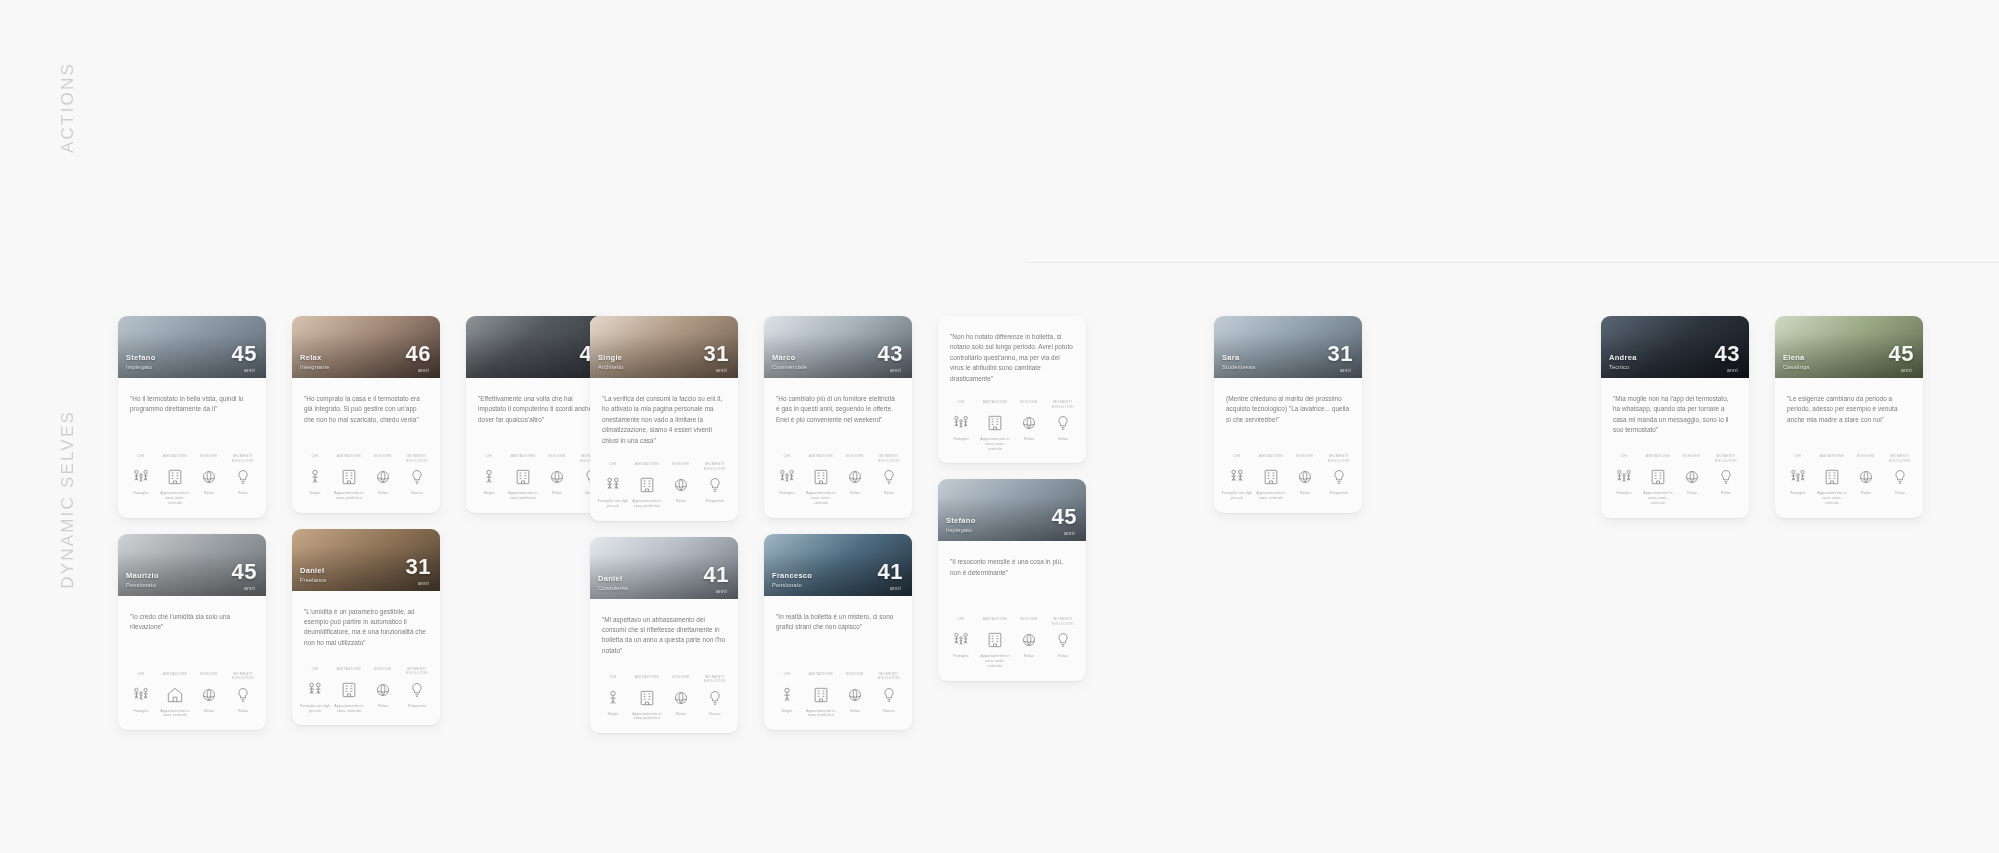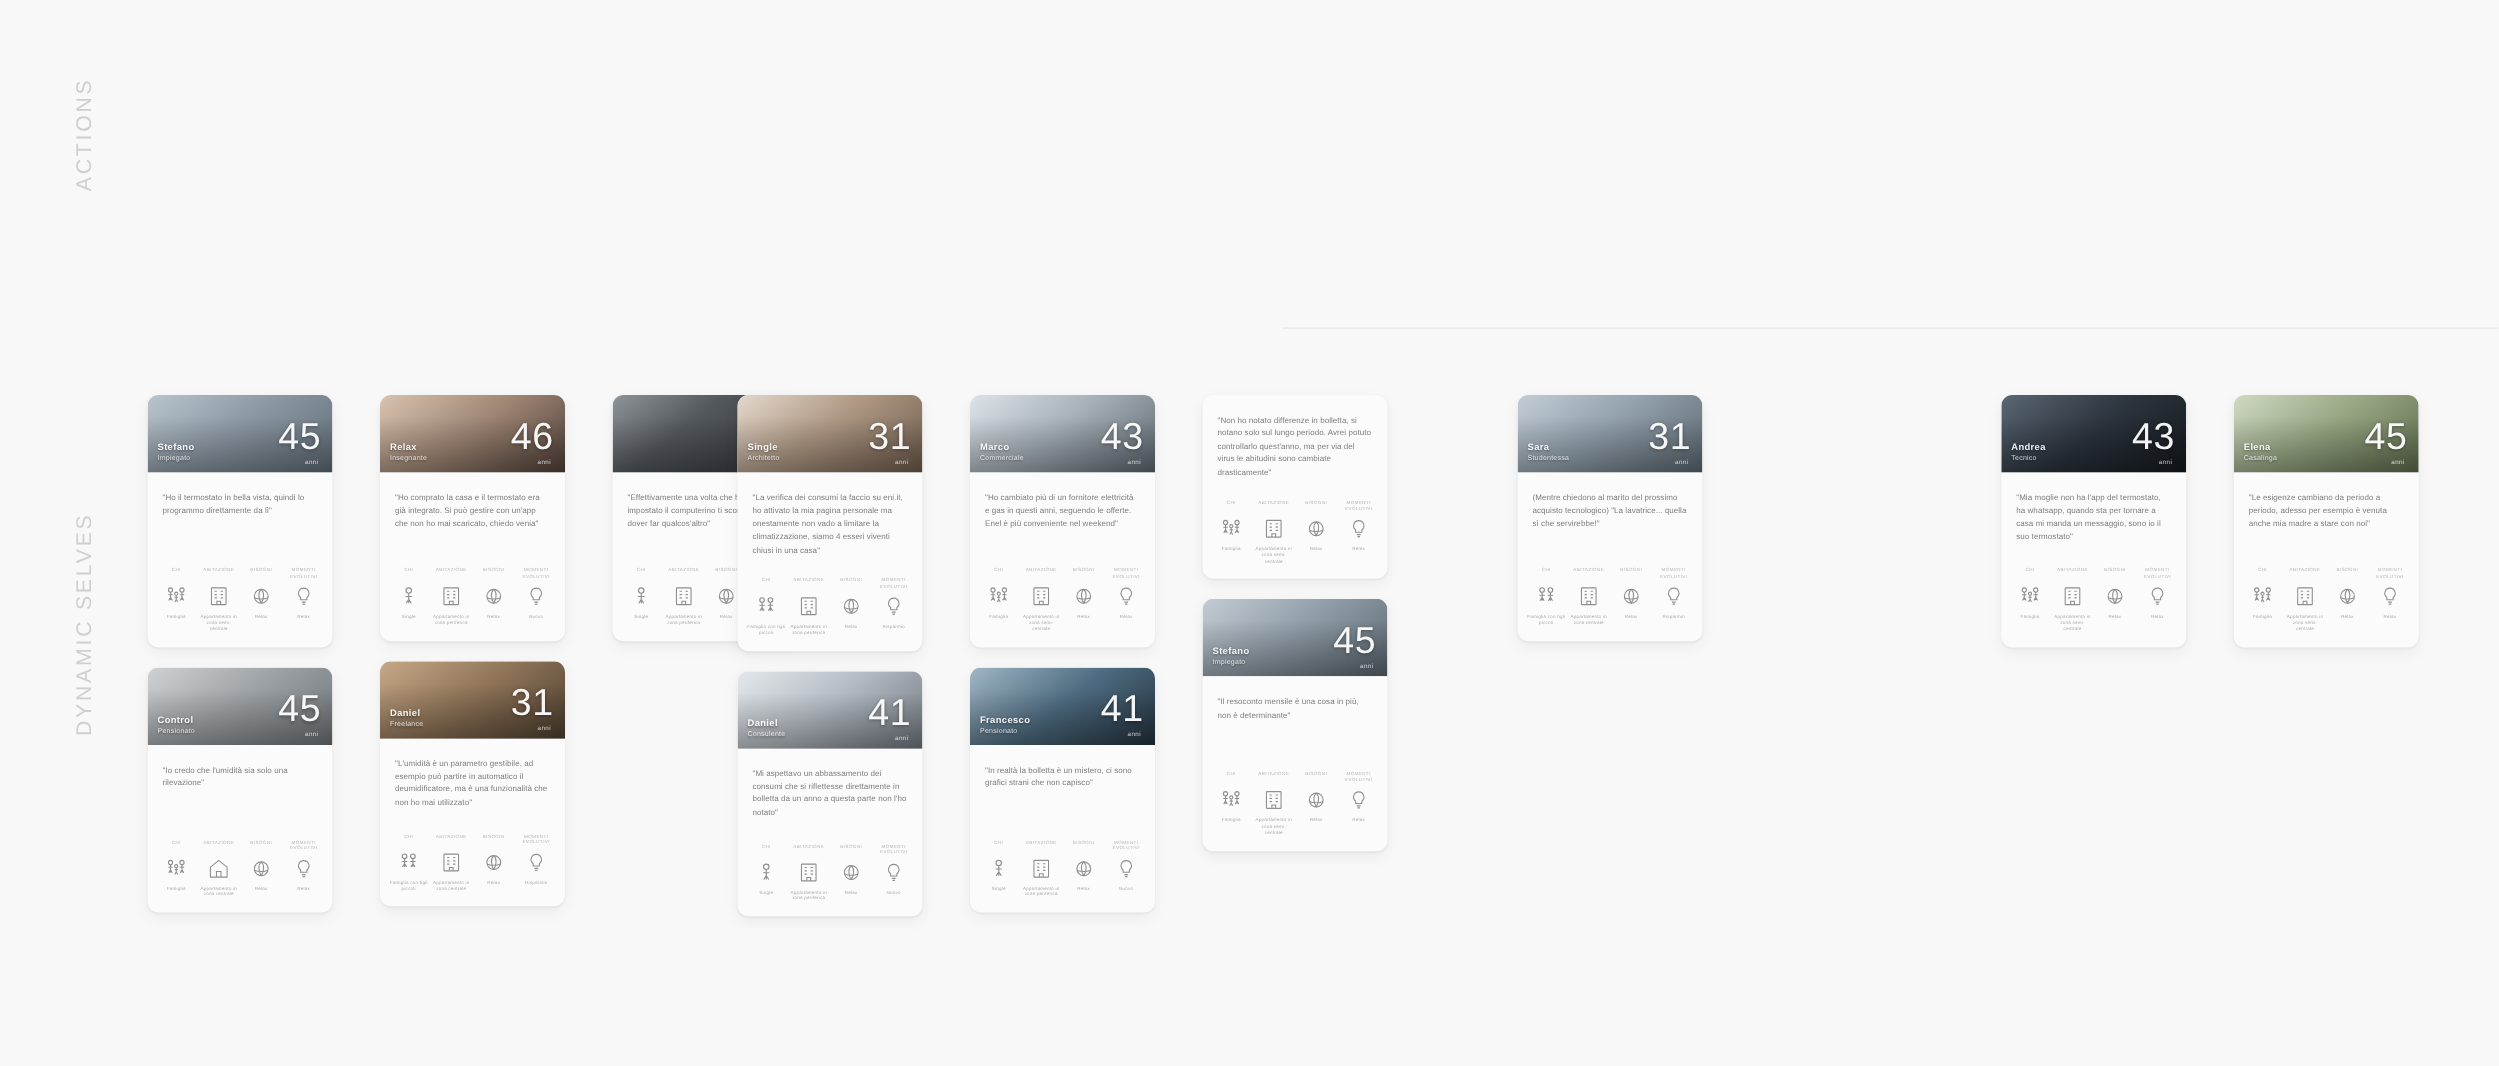--- a/index.html
+++ b/index.html
@@ -67,21 +67,21 @@
     width: 973px; height: 1px;
     background: #e6e6e6;
   }
 
   
   .selves {
     position: absolute;
     top: 316px; left: 0;
     width: 1999px; height: 510px;
   }
-  .col { position: absolute; top: 0; display: flex; gap: 38px; }
+  .col { position: absolute; top: 0; display: flex; gap: 26px; }
   #col-0 { left: 118px; }
   #col-1 { left: 590px; }
   #col-2 { left: 1214px; }
   #col-3 { left: 1601px; justify-content: center; }
 
   .stack { display: flex; flex-direction: column; gap: 16px; }
 
   .persona-card {
     width: 148px;
     background: #fbfbfb;
@@ -113,21 +113,21 @@
   .photo .role {
     position: absolute; left: 8px; bottom: 7px;
     color: rgba(255,255,255,.8);
     font-size: 5.6px; letter-spacing: .2px; line-height: 1.25;
     max-width: 78px;
     text-shadow: 0 1px 2px rgba(0,0,0,.4);
   }
   .photo .age {
     position: absolute; right: 9px; bottom: 13px;
     color: rgba(255,255,255,.95);
-    font-size: 30px; font-weight: 400; line-height: 1;
+    font-size: 22px; font-weight: 700; line-height: 1;
     letter-spacing: .5px;
     text-shadow: 0 1px 3px rgba(0,0,0,.35);
   }
   .photo .age-unit {
     position: absolute; right: 11px; bottom: 5px;
     color: rgba(255,255,255,.75);
     font-size: 5px; letter-spacing: .4px;
   }
 
   
@@ -259,21 +259,21 @@
                   </svg>
                 </div>
                 <div class="cap">Relax</div>
               </div>
             </div>
           </div>
           <div class="persona-card">
             <div class="photo">
               <div class="bg ph-rad"></div>
               <div class="shade"></div>
-              <div class="name">Control</div>
+              <div class="name">Maurizio</div>
               <div class="role">Pensionato</div>
               <div class="age">45</div>
               <div class="age-unit">anni</div>
             </div>
             <div class="quote">"Io credo che l'umidità sia solo una rilevazione"</div>
             <div class="attrs">
               <div class="attr">
                 <div class="head">CHI</div>
                 <div class="ico">
                   <svg viewBox="0 0 24 24" fill="none" stroke="currentColor" stroke-width="1.05">

